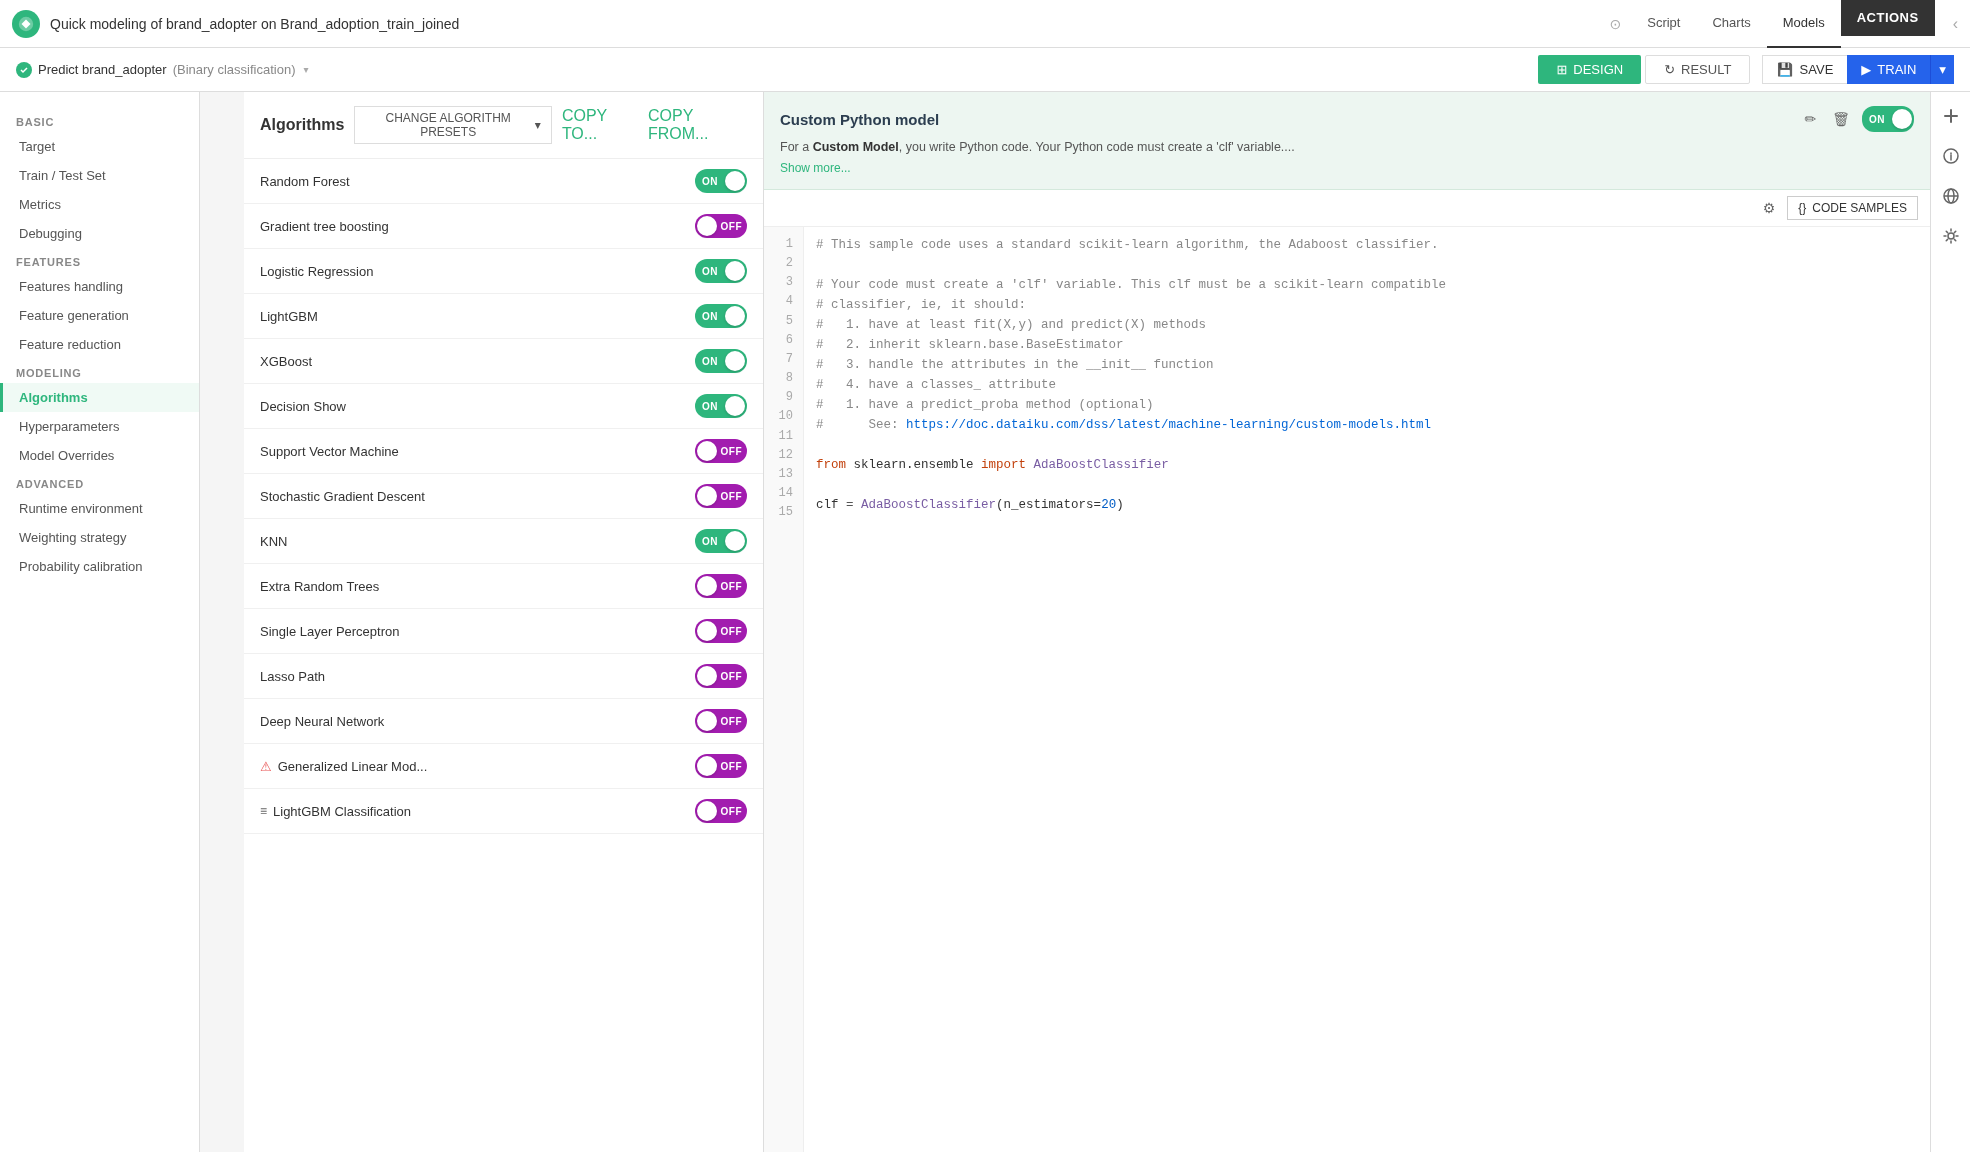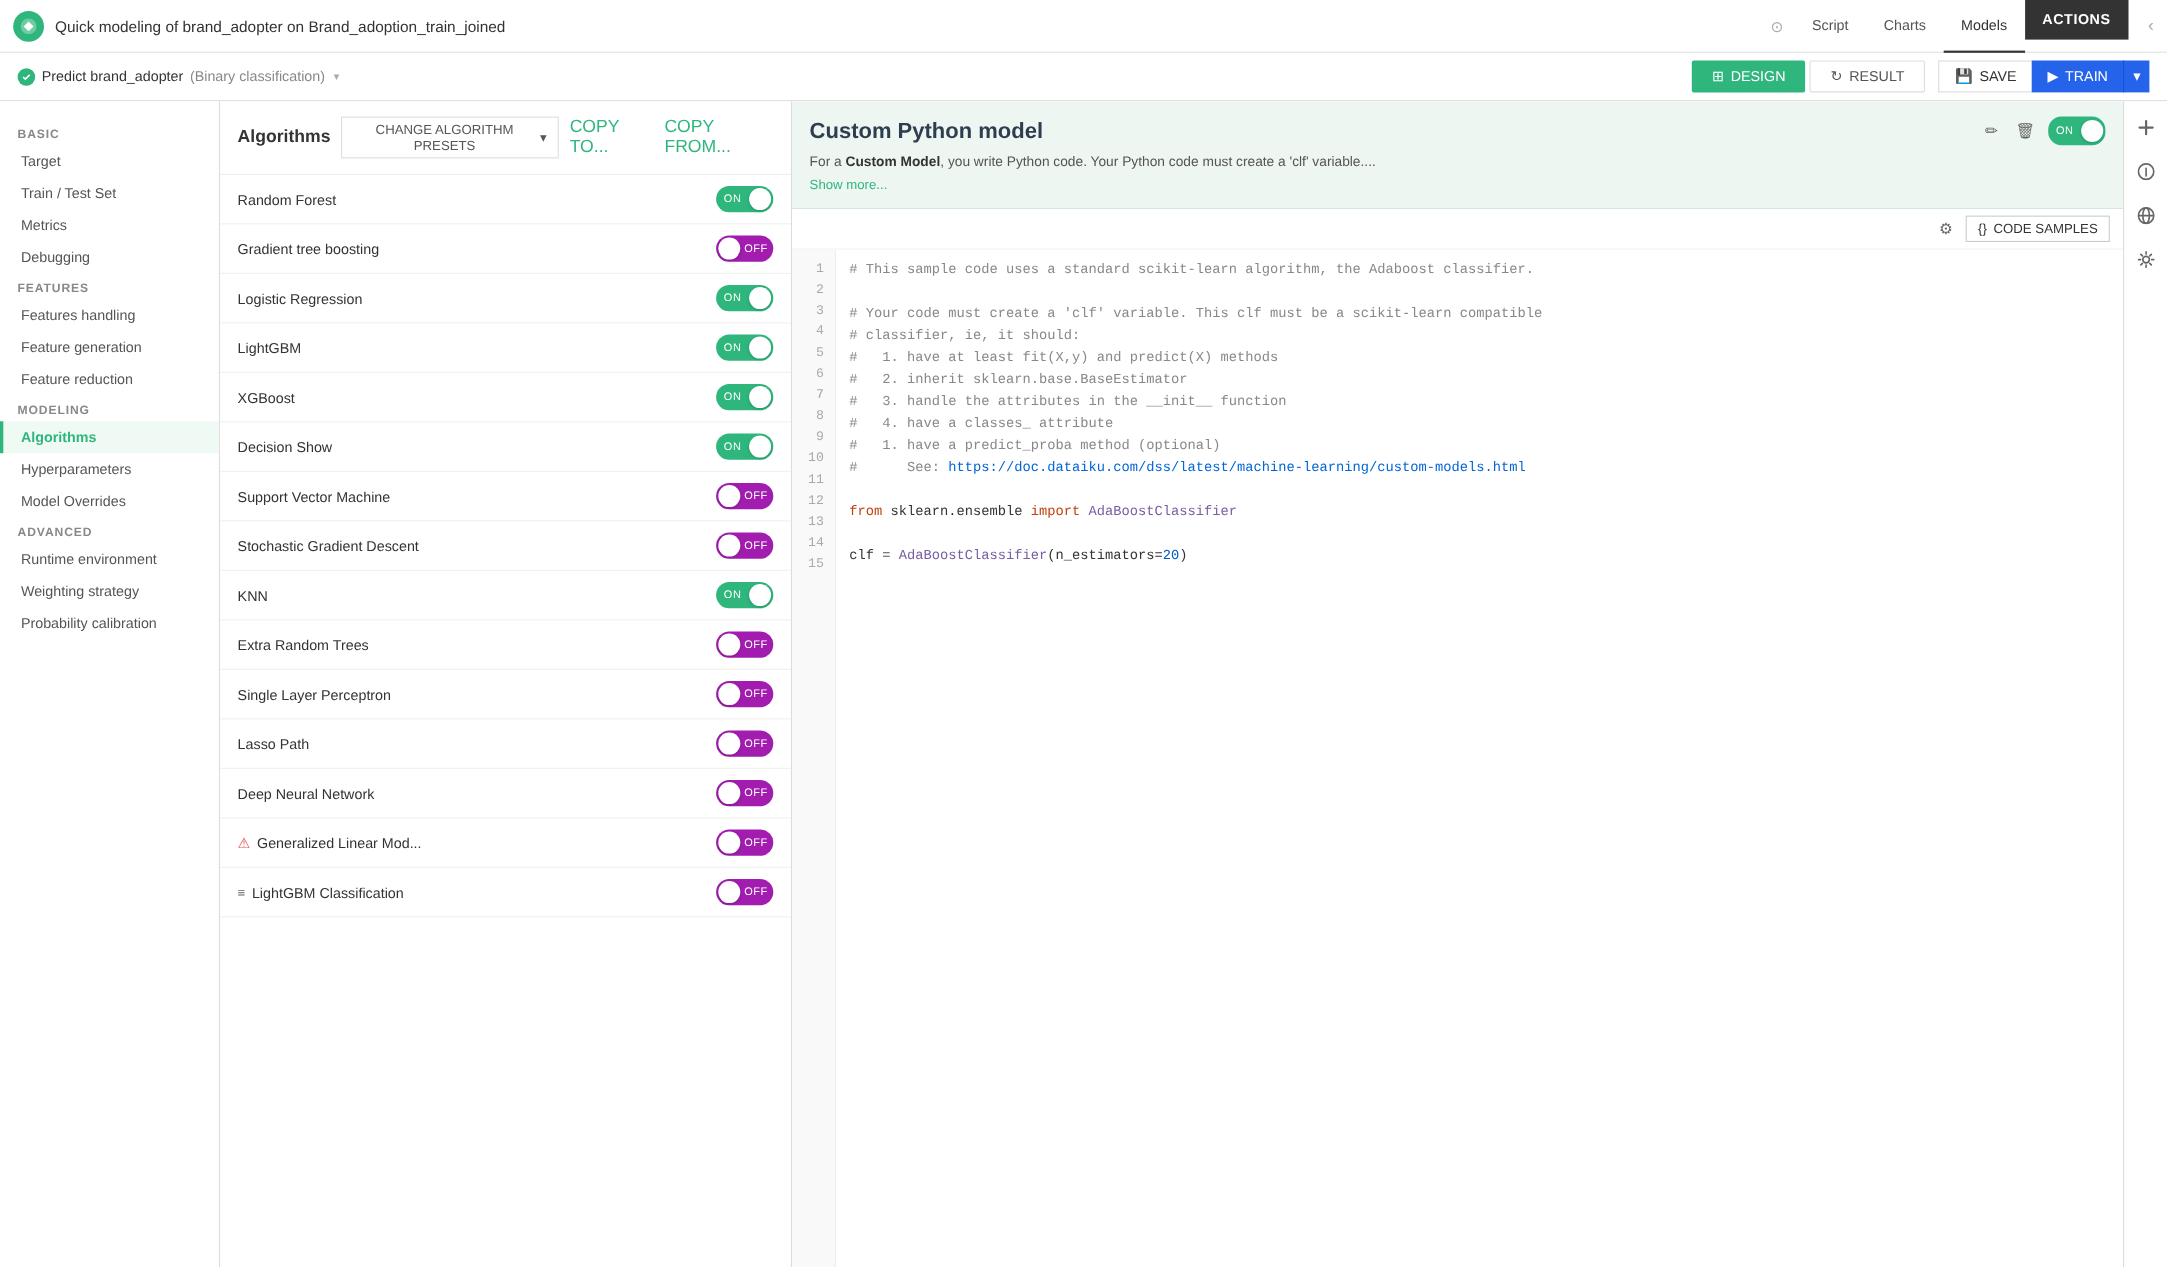--- a/index.html
+++ b/index.html
@@ -26,21 +26,21 @@
     .tab-group { display: flex; gap: 4px; }
     .tab-btn { display: flex; align-items: center; gap: 6px; padding: 6px 18px; border: none; cursor: pointer; font-size: 13px; font-weight: 500; border-radius: 2px; }
     .tab-btn.active { background: #2eb67d; color: #fff; }
     .tab-btn.inactive { background: #fff; color: #555; border: 1px solid #ddd; }
     .action-btns { display: flex; gap: 0; }
     .save-btn { display: flex; align-items: center; gap: 6px; padding: 6px 14px; background: #fff; border: 1px solid #ddd; border-right: none; cursor: pointer; font-size: 13px; color: #333; }
     .train-btn { display: flex; align-items: center; gap: 6px; padding: 6px 14px; background: #2563eb; border: none; cursor: pointer; font-size: 13px; color: #fff; font-weight: 500; }
     .train-dropdown { background: #2563eb; border: none; border-left: 1px solid #1d4ed8; padding: 6px 8px; cursor: pointer; color: #fff; }
 
     
-    .main-layout { display: flex; height: calc(1152px - 92px); }
+    .main-layout { display: flex; height: calc(1152px - 92px); gap: 44px; }
 
     
     .sidebar { width: 200px; background: #fff; border-right: 1px solid #ddd; padding: 16px 0; flex-shrink: 0; overflow-y: auto; }
     .sidebar-section-title { font-size: 11px; font-weight: 700; color: #888; letter-spacing: 0.8px; padding: 8px 16px 4px; text-transform: uppercase; }
     .sidebar-item { padding: 7px 16px; font-size: 13px; color: #555; cursor: pointer; border-left: 3px solid transparent; }
     .sidebar-item.active { color: #2eb67d; font-weight: 600; border-left: 3px solid #2eb67d; background: #f0faf5; }
 
     
     .content { flex: 1; display: flex; overflow: hidden; }
 
@@ -51,21 +51,21 @@
     .algo-header-btn { font-size: 12px; color: #555; background: #fff; border: 1px solid #ddd; padding: 4px 10px; cursor: pointer; display: flex; align-items: center; gap: 4px; }
     .algo-header-link { font-size: 16px; color: #2eb67d; cursor: pointer; font-weight: 500; }
     .algo-row { display: flex; align-items: center; justify-content: space-between; padding: 10px 16px; border-bottom: 1px solid #f0f0f0; }
     .algo-name { font-size: 13px; color: #333; display: flex; align-items: center; gap: 6px; }
 
     
     .toggle { display: inline-flex; align-items: center; width: 52px; height: 24px; border-radius: 12px; cursor: pointer; position: relative; transition: background 0.2s; flex-shrink: 0; }
     .toggle.on { background: #2eb67d; justify-content: flex-end; }
     .toggle.off { background: #a21caf; justify-content: flex-start; }
     .toggle-knob { width: 20px; height: 20px; background: #fff; border-radius: 50%; margin: 2px; box-shadow: 0 1px 3px rgba(0,0,0,0.2); }
-    .toggle-label { position: absolute; font-size: 10px; font-weight: 400; color: #fff; letter-spacing: 0.5px; }
+    .toggle-label { position: absolute; font-size: 10px; font-weight: 700; color: #fff; letter-spacing: 0.5px; }
     .toggle.on .toggle-label { left: 7px; }
     .toggle.off .toggle-label { right: 5px; }
 
     
     .code-panel { flex: 1; display: flex; flex-direction: column; background: #fff; overflow: hidden; }
     .custom-model-header { background: #edf6f1; border-bottom: 1px solid #d4e9dc; padding: 14px 16px; }
     .custom-model-title { font-size: 15px; font-weight: 600; color: #2c3e50; margin-bottom: 6px; display: flex; align-items: center; justify-content: space-between; }
     .custom-model-title-left { display: flex; align-items: center; gap: 8px; }
     .custom-model-actions { display: flex; align-items: center; gap: 8px; }
     .custom-model-desc { font-size: 12.5px; color: #555; line-height: 1.5; }
@@ -298,21 +298,21 @@
             <span class="toggle-label">OFF</span>
           </div>
       </div>
     </div>
 
     <div class="code-panel">
 
       <div class="custom-model-header">
         <div class="custom-model-title">
           <div class="custom-model-title-left">
-            <span style="font-size:20px;font-weight:600;color:#2c3e50;">Custom Python model</span>
+            <span style="font-size:15px;font-weight:600;color:#2c3e50;">Custom Python model</span>
           </div>
           <div class="custom-model-actions">
             <button class="icon-btn">✏</button>
             <button class="icon-btn">🗑</button>
             <div class="toggle on" style="width:52px;height:26px;">
               <span class="toggle-label">ON</span>
               <div class="toggle-knob"></div>
             </div>
           </div>
         </div>

